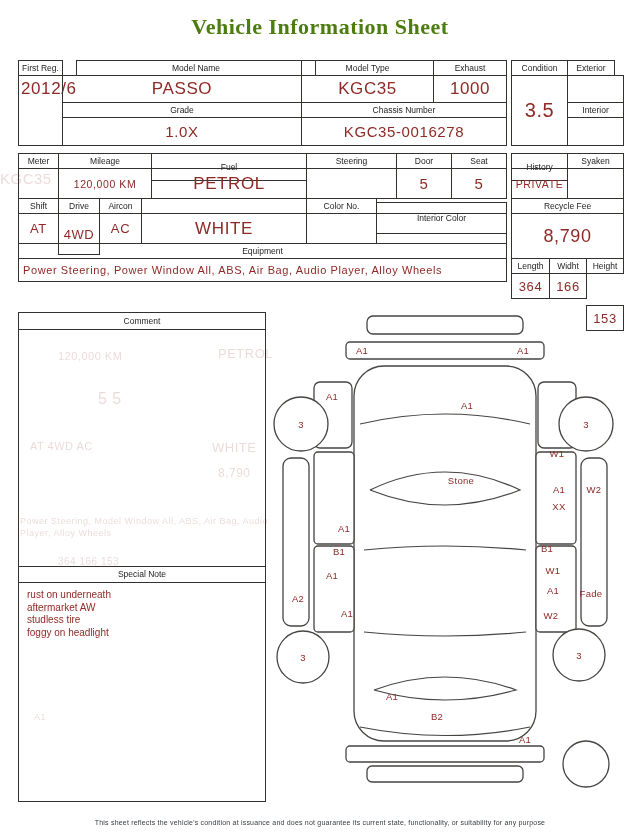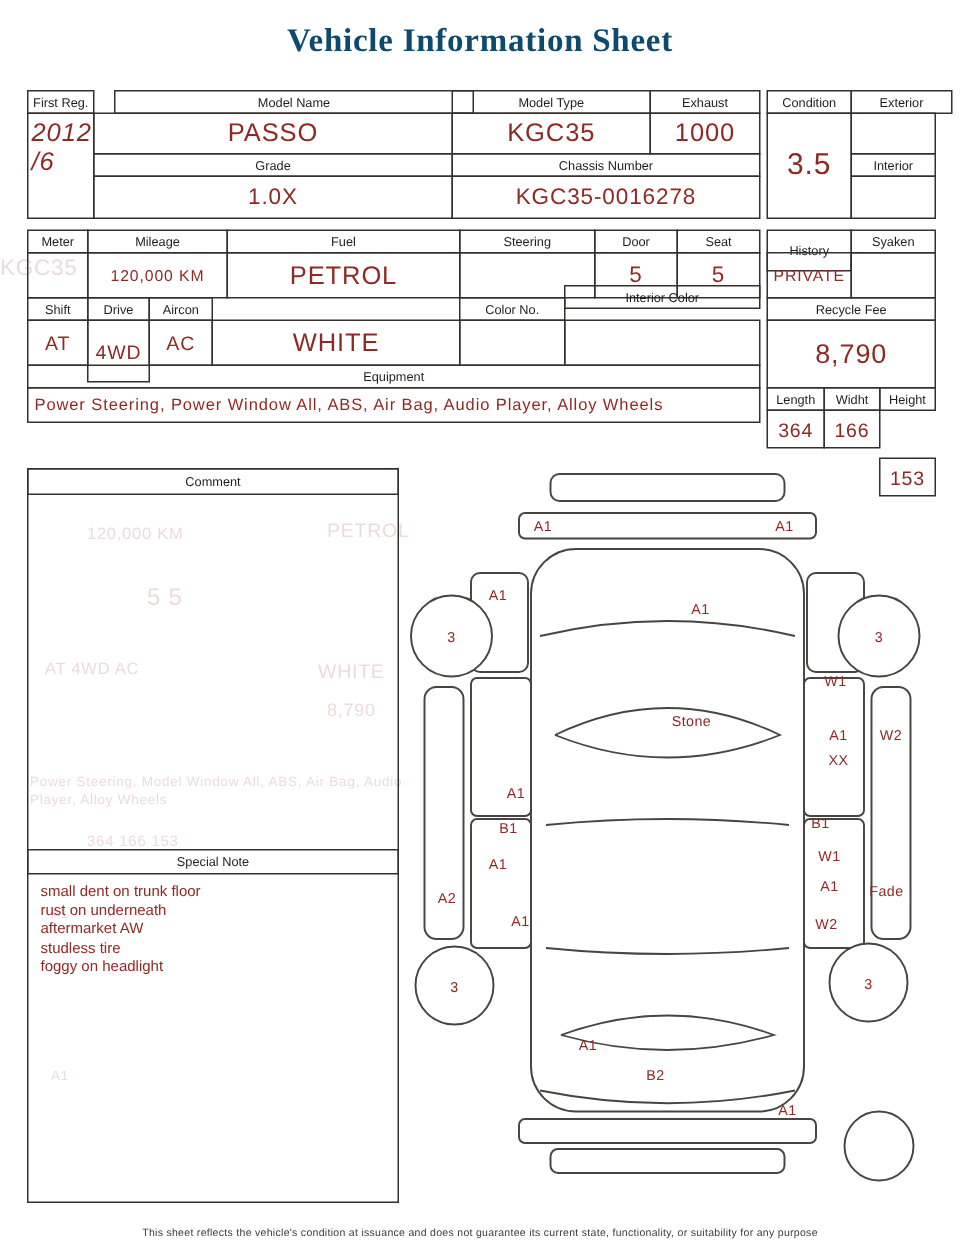--- a/index.html
+++ b/index.html
@@ -1,17 +1,17 @@
 <!DOCTYPE html>
 <html><head>
 <meta charset="utf-8">
 <style>
   html,body{margin:0;padding:0;background:#ffffff;}
   .page{position:relative;width:640px;height:835px;background:#fff;font-family:"Liberation Sans",sans-serif;overflow:hidden;}
-  .title{position:absolute;left:0;top:14px;width:100%;text-align:center;font-family:"Liberation Serif",serif;font-size:22px;font-weight:600;color:#0c4a6e;letter-spacing:.5px;}
+  .title{position:absolute;left:0;top:14px;width:100%;text-align:center;font-family:"Liberation Serif",serif;font-size:22px;font-weight:600;color:#4d7c0f;letter-spacing:.5px;}
   .cell{position:absolute;box-sizing:border-box;border:1px solid #33302d;display:flex;align-items:center;justify-content:center;text-align:center;}
   .lbl{font-size:8.5px;color:#1d1d1d;line-height:1;}
   .val{color:#8e2a26;letter-spacing:.6px;}
   .s10{font-size:10.5px;} .s13{font-size:13px;} .s15{font-size:15px;}
   .s17{font-size:17px;} .s18{font-size:18px;} .s20{font-size:20px;}
   .leftal{justify-content:flex-start;text-align:left;padding-left:4px;}
   .notes{position:absolute;left:27px;top:589px;width:230px;color:#8e2a26;font-size:10px;line-height:12.5px;text-align:left;}
   .footer{position:absolute;left:18px;top:819px;width:604px;text-align:center;font-size:7px;color:#363c41;letter-spacing:.2px;}
   .ghost{position:absolute;left:0;top:0;width:640px;height:835px;pointer-events:none;}
   .ghost span{position:absolute;color:#9c4a42;opacity:.2;white-space:nowrap;letter-spacing:.5px;}
@@ -36,47 +36,47 @@
       <span style="left: 212px; top: 440px; font-size: 13px;">WHITE</span>
       <span style="left: 218px; top: 466px; font-size: 12px;">8,790</span>
       <span style="left: 20px; top: 516px; font-size: 9px;">Power Steering, Model Window  All, ABS, Air Bag, Audio</span>
       <span style="left: 20px; top: 528px; font-size: 9px;">Player, Alloy Wheels</span>
       <span style="left: 58px; top: 556px; font-size: 10px;">364  166  153</span>
       <span style="left: 34px; top: 604px; font-size: 9px;">A1</span>
       <span style="left: 34px; top: 712px; font-size: 9px;">A1</span>
     </div>
 
   <div class="cell lbl" style="left:18px;top:60px;width:45px;height:16px;">First Reg.</div>
-  <div class="cell val" style="left:18px;top:75px;width:45px;height:71px;flex-direction:column;align-items:flex-start;justify-content:flex-start;padding:3px 0 0 2px;font-size:17px;line-height:19px;text-align:left;font-style:italic;">
+  <div class="cell val" style="left:18px;top:75px;width:45px;height:71px;flex-direction:row;align-items:flex-start;justify-content:flex-start;padding:3px 0 0 2px;font-size:17px;line-height:19px;text-align:left;">
     <span>2012</span>
     <span>/6</span>
   </div>
   <div class="cell lbl" style="left:76px;top:60px;width:240px;height:16px;">Model Name</div>
   <div class="cell val s17" style="left:62px;top:75px;width:240px;height:28px;">PASSO</div>
   <div class="cell lbl" style="left:301px;top:60px;width:133px;height:16px;">Model Type</div>
   <div class="cell val s17" style="left:301px;top:75px;width:133px;height:28px;">KGC35</div>
   <div class="cell lbl" style="left:433px;top:60px;width:74px;height:16px;">Exhaust</div>
   <div class="cell val s17" style="left:433px;top:75px;width:74px;height:28px;">1000</div>
   <div class="cell lbl" style="left:62px;top:102px;width:240px;height:16px;">Grade</div>
   <div class="cell val s15" style="left:62px;top:117px;width:240px;height:29px;">1.0X</div>
   <div class="cell lbl" style="left:301px;top:102px;width:206px;height:16px;">Chassis Number</div>
   <div class="cell val s15" style="left:301px;top:117px;width:206px;height:29px;">KGC35-0016278</div>
 
   <div class="cell lbl" style="left:511px;top:60px;width:57px;height:16px;">Condition</div>
   <div class="cell val s20" style="left:511px;top:75px;width:57px;height:71px;">3.5</div>
-  <div class="cell lbl" style="left:567px;top:60px;width:68px;height:16px;">Exterior</div>
+  <div class="cell lbl" style="left:567px;top:60px;width:48px;height:16px;">Exterior</div>
   <div class="cell val" style="left:567px;top:75px;width:57px;height:28px;"></div>
   <div class="cell lbl" style="left:567px;top:102px;width:57px;height:16px;">Interior</div>
   <div class="cell val" style="left:567px;top:117px;width:57px;height:29px;"></div>
 
   <div class="cell lbl" style="left:18px;top:153px;width:41px;height:16px;">Meter</div>
   <div class="cell val" style="left:18px;top:168px;width:41px;height:31px;"></div>
   <div class="cell lbl" style="left:58px;top:153px;width:94px;height:16px;">Mileage</div>
   <div class="cell val s10" style="left:58px;top:168px;width:94px;height:31px;">120,000 KM</div>
-  <div class="cell lbl" style="left:151px;top:153px;width:156px;height:16px;">Fuel</div>
+  <div class="cell lbl" style="left:151px;top:153px;width:156px;height:28px;">Fuel</div>
   <div class="cell val s17" style="left:151px;top:168px;width:156px;height:31px;">PETROL</div>
   <div class="cell lbl" style="left:306px;top:153px;width:91px;height:16px;">Steering</div>
   <div class="cell val" style="left:306px;top:168px;width:91px;height:31px;"></div>
   <div class="cell lbl" style="left:396px;top:153px;width:56px;height:16px;">Door</div>
   <div class="cell val s15" style="left:396px;top:168px;width:56px;height:31px;">5</div>
   <div class="cell lbl" style="left:451px;top:153px;width:56px;height:16px;">Seat</div>
   <div class="cell val s15" style="left:451px;top:168px;width:56px;height:31px;">5</div>
   <div class="cell lbl" style="left:511px;top:153px;width:57px;height:28px;text-align:right;">History</div>
   <div class="cell val s10" style="left:511px;top:168px;width:57px;height:31px;">PRIVATE</div>
   <div class="cell lbl" style="left:567px;top:153px;width:57px;height:16px;">Syaken</div>
@@ -84,39 +84,38 @@
 
   <div class="cell lbl" style="left:18px;top:198px;width:41px;height:16px;">Shift</div>
   <div class="cell val s13" style="left:18px;top:213px;width:41px;height:31px;">AT</div>
   <div class="cell lbl" style="left:58px;top:198px;width:42px;height:16px;">Drive</div>
   <div class="cell val s13" style="left:58px;top:213px;width:42px;height:42px;">4WD</div>
   <div class="cell lbl" style="left:99px;top:198px;width:43px;height:16px;">Aircon</div>
   <div class="cell val s13" style="left:99px;top:213px;width:43px;height:31px;">AC</div>
   <div class="cell val s17" style="left:141px;top:213px;width:166px;height:31px;">WHITE</div>
   <div class="cell lbl" style="left:306px;top:198px;width:71px;height:16px;">Color No.</div>
   <div class="cell val" style="left:306px;top:213px;width:71px;height:31px;"></div>
-  <div class="cell lbl" style="left:376px;top:190px;width:131px;height:16px;">Interior Color</div>
+  <div class="cell lbl" style="left:376px;top:202px;width:131px;height:32px;">Interior Color</div>
   <div class="cell val" style="left:376px;top:213px;width:131px;height:31px;"></div>
   <div class="cell lbl" style="left:511px;top:198px;width:113px;height:16px;">Recycle Fee</div>
   <div class="cell val s18" style="left:511px;top:213px;width:113px;height:46px;">8,790</div>
 
   <div class="cell lbl" style="left:18px;top:243px;width:489px;height:16px;">Equipment</div>
   <div class="cell val s10 leftal" style="left:18px;top:258px;width:489px;height:24px;font-size:11px;">Power Steering, Power Window  All, ABS, Air Bag, Audio Player, Alloy Wheels</div>
   <div class="cell lbl" style="left:511px;top:258px;width:39px;height:16px;">Length</div>
   <div class="cell val s13" style="left:511px;top:273px;width:39px;height:26px;">364</div>
   <div class="cell lbl" style="left:549px;top:258px;width:38px;height:16px;">Widht</div>
   <div class="cell val s13" style="left:549px;top:273px;width:38px;height:26px;">166</div>
   <div class="cell lbl" style="left:586px;top:258px;width:38px;height:16px;">Height</div>
   <div class="cell val s13" style="left:586px;top:273px;width:38px;height:26px;margin-top:32px;">153</div>
 
   <div class="cell" style="left:18px;top:312px;width:248px;height:490px;"></div>
   <div class="cell lbl" style="left:18px;top:312px;width:248px;height:18px;">Comment</div>
   <div class="cell lbl" style="left:18px;top:566px;width:248px;height:17px;">Special Note</div>
   <div class="notes">
-      <div>small dent on trunk floor</div>
       <div>rust on underneath</div>
       <div>aftermarket AW</div>
       <div>studless tire</div>
       <div>foggy on headlight</div>
     </div>
 
   <svg class="diagram" width="364" height="482" viewBox="0 0 364 482">
     <g>
 
       <rect class="sh" x="99" y="4" width="156" height="18" rx="6"></rect>

